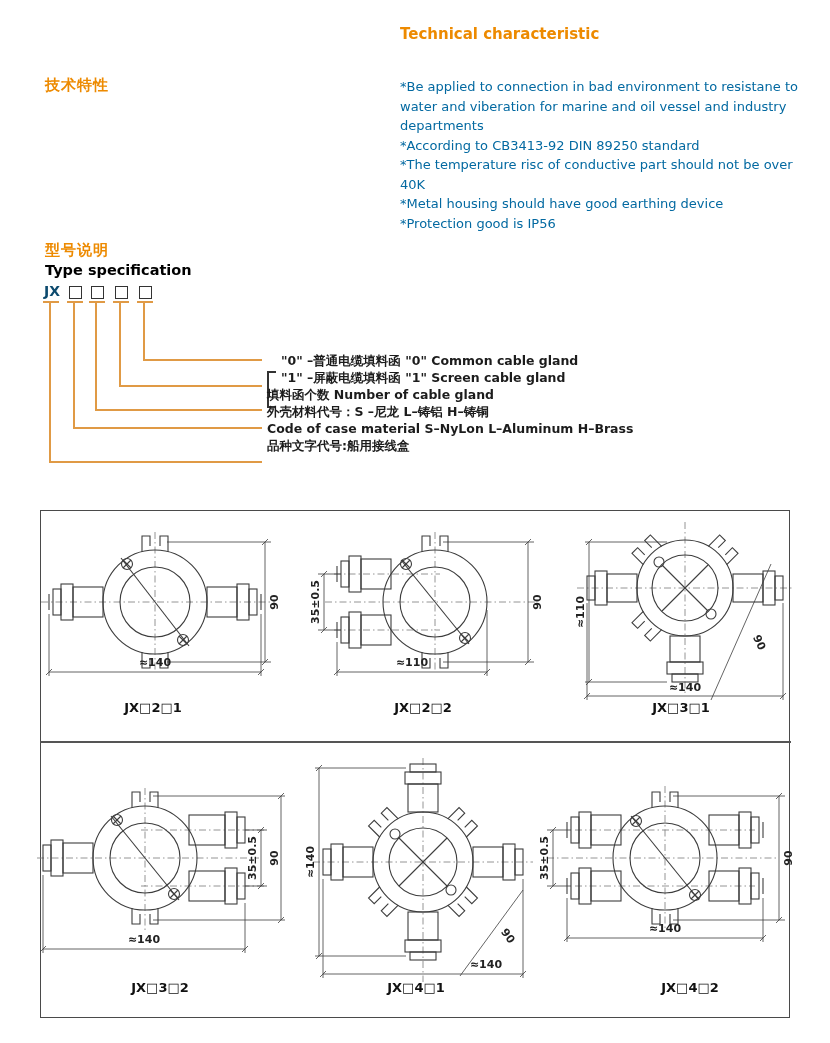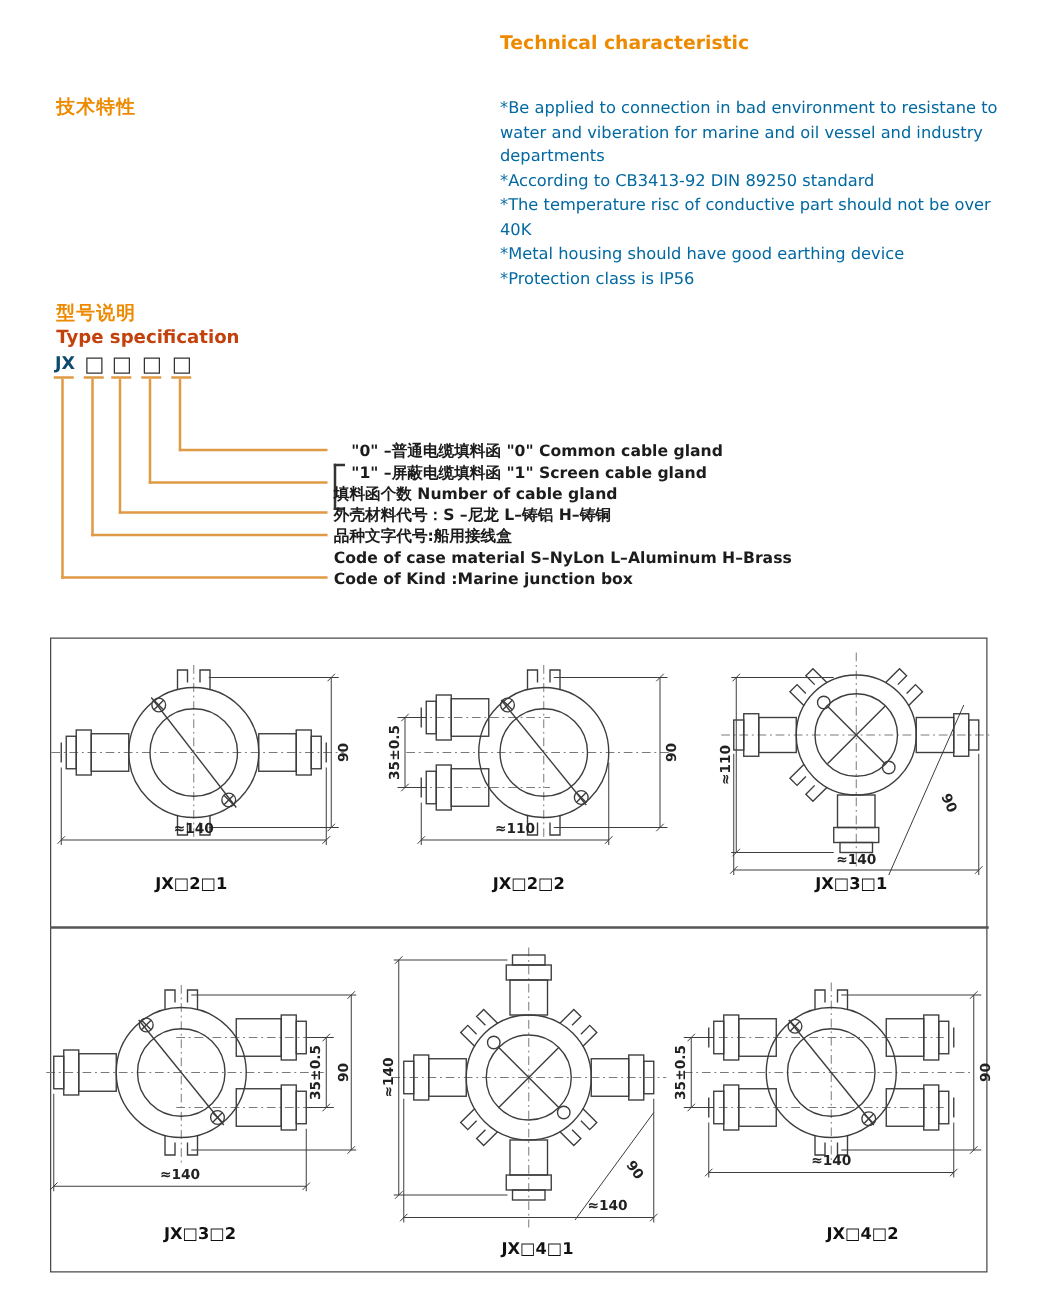--- a/index.html
+++ b/index.html
@@ -1,20 +1,20 @@
 <!DOCTYPE html>
 <html><head>
 <meta charset="utf-8">
 <style>
   html,body{margin:0;padding:0;background:#fff;}
   .page{position:relative;width:830px;height:1043px;background:#ffffff;overflow:hidden;
         font-family:"DejaVu Sans","Liberation Sans",sans-serif;color:#1f1f1f;}
   .abs{position:absolute;}
   .h-orange{color:#ED8A00;font-weight:bold;font-size:15px;letter-spacing:1px;}
-  .h-dark{color:#c2410c;font-weight:bold;font-size:14.5px;}
+  .h-dark{color:#000000;font-weight:bold;font-size:14.5px;}
   .zh-list{font-size:13.5px;line-height:23px;color:#2a2a2a;width:350px;}
   .en-list{font-size:13px;line-height:19.5px;color:#0369a1;width:412px;}
   .jx-prefix{font-size:14px;font-weight:bold;color:#0c4a6e;}
   .code-box{position:absolute;width:11px;height:11px;border:1.6px solid #333;background:#fff;}
   .u-line{position:absolute;height:2px;background:#E09A45;}
   .v-line{position:absolute;width:2px;background:#E09A45;}
   .c-line{position:absolute;height:2px;background:#E09A45;}
   .legend{position:absolute;left:267px;top:352px;width:480px;font-size:12.5px;line-height:17px;
           color:#1c1c1c;font-weight:bold;}
   .legend .ind{padding-left:14px;}
@@ -35,21 +35,21 @@
 <div class="page">
 
   <div class="abs h-orange" style="left:45px;top:36px;margin-top:40px;">技术特性</div>
 
   <div class="abs h-orange" style="left:400px;top:25px;letter-spacing:0;">Technical characteristic</div>
   <div class="abs en-list" style="left:400px;top:77px;">
     <div>*Be applied to connection in bad environment to resistane to water and viberation for marine and oil vessel and industry departments</div>
     <div>*According to CB3413-92  DIN 89250 standard</div>
     <div>*The temperature risc of conductive part should not be over 40K</div>
     <div>*Metal housing should have good earthing device</div>
-    <div>*Protection class is IP56</div>
+    <div>*Protection good is IP56</div>
   </div>
 
   <div class="abs h-orange" style="left:45px;top:241px;">型号说明</div>
   <div class="abs h-dark" style="left:45px;top:262px;">Type specification</div>
 
   <div class="abs jx-prefix" style="left:44px;top:283px;">JX</div>
   <div class="code-box" style="left:69px;top:286px;"></div>
   <div class="code-box" style="left:91px;top:286px;"></div>
   <div class="code-box" style="left:115px;top:286px;"></div>
   <div class="code-box" style="left:139px;top:286px;"></div>
@@ -71,23 +71,22 @@
   <div class="c-line" style="left:95px;top:409px;width:167px;"></div>
   <div class="c-line" style="left:73px;top:427px;width:189px;"></div>
   <div class="c-line" style="left:49px;top:461px;width:213px;"></div>
 
   <div class="bracket"></div>
   <div class="legend">
     <div class="ind">"0" –普通电缆填料函   "0"  Common cable gland</div>
     <div class="ind">"1" –屏蔽电缆填料函   "1"  Screen cable gland</div>
     <div>填料函个数  Number of cable gland</div>
     <div>外壳材料代号：S –尼龙 L–铸铝 H–铸铜</div>
+    <div>Code of case material S–NyLon L–Aluminum H–Brass</div>
     <div>品种文字代号:船用接线盒</div>
-    <div>Code of case material S–NyLon L–Aluminum H–Brass</div>
-    <div>Code of Kind :Marine junction box</div>
   </div>
 
   <div class="panel"></div>
   <div class="divider"></div>
 
   <svg style="left:33px;top:514px;" width="250" height="190" viewBox="0 0 250 190">
     <g class="cl">
       <line x1="8" y1="88" x2="242" y2="88"></line>
         <line x1="122" y1="18" x2="122" y2="158"></line>
     </g>
@@ -425,16 +424,16 @@
       <line x1="30" y1="168" x2="226" y2="168"></line>
       <line x1="27" y1="171" x2="33" y2="165"></line>
         <line x1="223" y1="171" x2="229" y2="165"></line>
     </g>
     <text class="dtx" x="7" y="92" text-anchor="middle" transform="rotate(-90 7 88)">35±0.5</text>
     <text class="dtx" x="251" y="92" text-anchor="middle" transform="rotate(-90 251 88)">90</text>
     <text class="dtx" x="128" y="162" text-anchor="middle">≈140</text>
   </svg>
 
   <div class="caption" style="left:75px;top:980px;">JX□3□2</div>
-  <div class="caption" style="left:345px;top:980px;margin-top:12px;">JX□4□1</div>
+  <div class="caption" style="left:331px;top:980px;">JX□4□1</div>
   <div class="caption" style="left:605px;top:980px;">JX□4□2</div>
 
 </div>
 
 </body></html>

